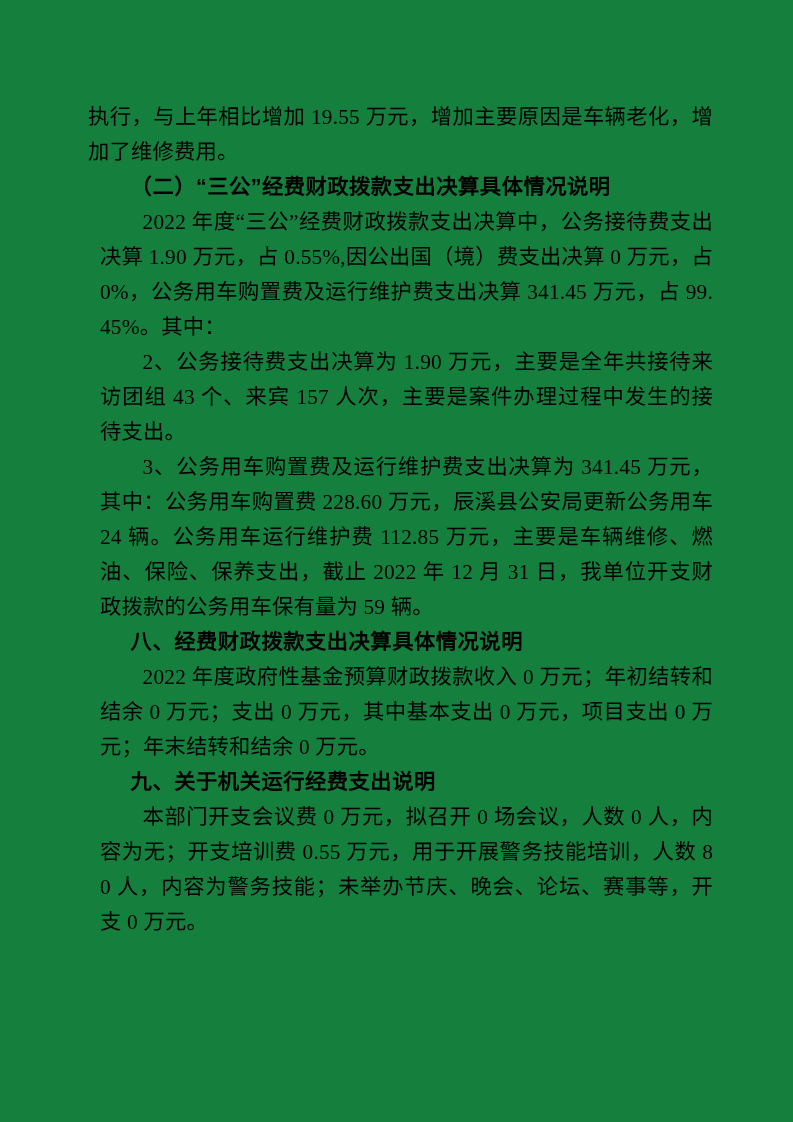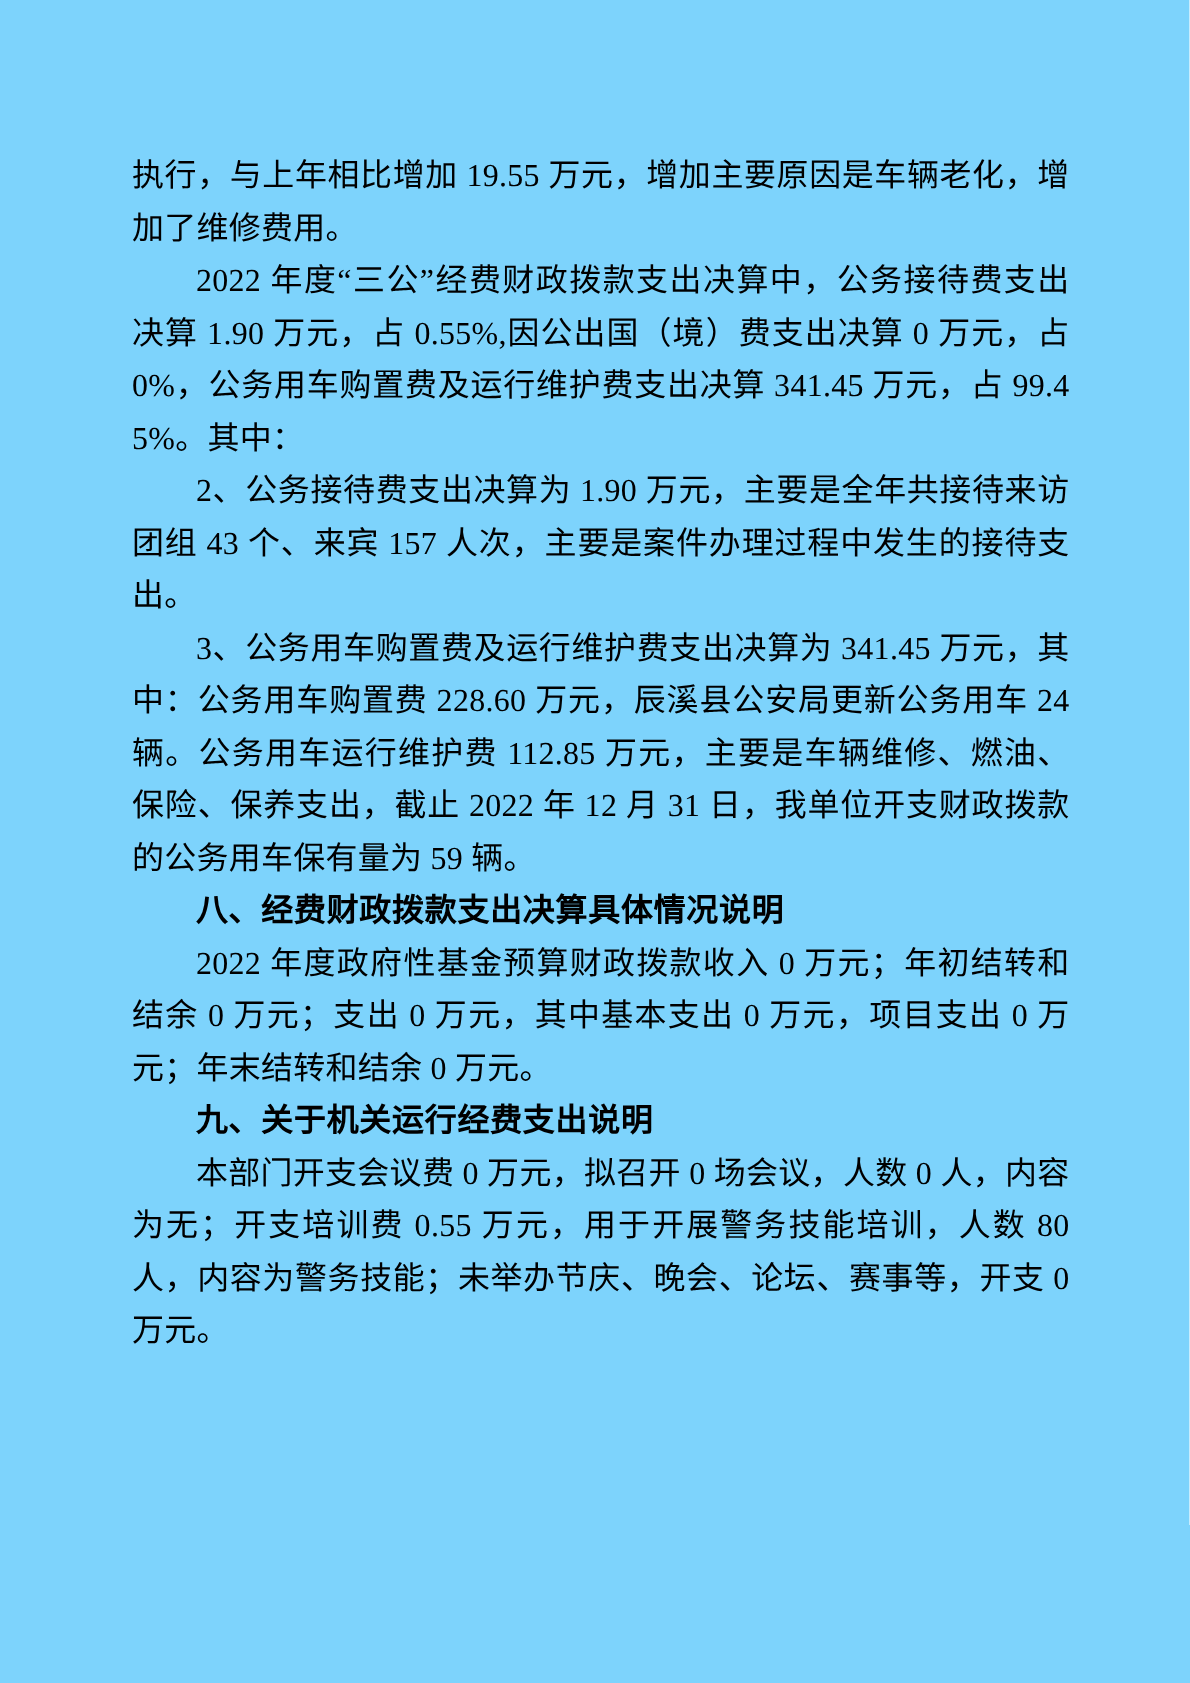--- a/index.html
+++ b/index.html
@@ -6,21 +6,21 @@
     margin: 0;
     padding: 0;
     background: #ffffff;
   }
 
   .page {
     position: relative;
     width: 793px;
     height: 1122px;
     margin: 0 auto;
-    background: #7dd3fc;
+    background: #15803d;
     overflow: hidden;
     box-sizing: border-box;
     padding: 100px 80px 0 88px;
   }
 
   .doc-body {
     color: #000000;
     font-family: "Liberation Serif", "DejaVu Serif", serif;
     font-size: 21.3px;
     line-height: 35px;
@@ -30,20 +30,21 @@
   .doc-body p {
     margin: 0;
     padding: 0;
     text-align: justify;
     text-justify: inter-ideograph;
     word-break: break-all;
   }
 
   p.para-indent {
     text-indent: 2em;
+    margin-left: 12px;
   }
 
   p.para-noindent {
     text-indent: 0;
   }
 
   p.section-heading {
     font-family: "Liberation Sans", "DejaVu Sans", sans-serif;
     font-weight: 700;
     text-indent: 2em;
@@ -52,20 +53,21 @@
   }
 </style>
 </head>
 <body>
 
 <div class="page">
   <div class="doc-body">
 
     <p class="para-noindent">执行，与上年相比增加 19.55 万元，增加主要原因是车辆老化，增加了维修费用。</p>
 
+    <p class="section-heading">（二）“三公”经费财政拨款支出决算具体情况说明</p>
 
     <p class="para-indent">2022 年度“三公”经费财政拨款支出决算中，公务接待费支出决算 1.90 万元，占 0.55%,因公出国（境）费支出决算 0 万元，占 0%，公务用车购置费及运行维护费支出决算 341.45 万元，占 99.45%。其中：</p>
 
 
     <p class="para-indent">2、公务接待费支出决算为 1.90 万元，主要是全年共接待来访团组 43 个、来宾 157 人次，主要是案件办理过程中发生的接待支出。</p>
 
     <p class="para-indent">3、公务用车购置费及运行维护费支出决算为 341.45 万元，其中：公务用车购置费 228.60 万元，辰溪县公安局更新公务用车 24 辆。公务用车运行维护费 112.85 万元，主要是车辆维修、燃油、保险、保养支出，截止 2022 年 12 月 31 日，我单位开支财政拨款的公务用车保有量为 59 辆。</p>
 
     <p class="section-heading">八、经费财政拨款支出决算具体情况说明</p>
 

